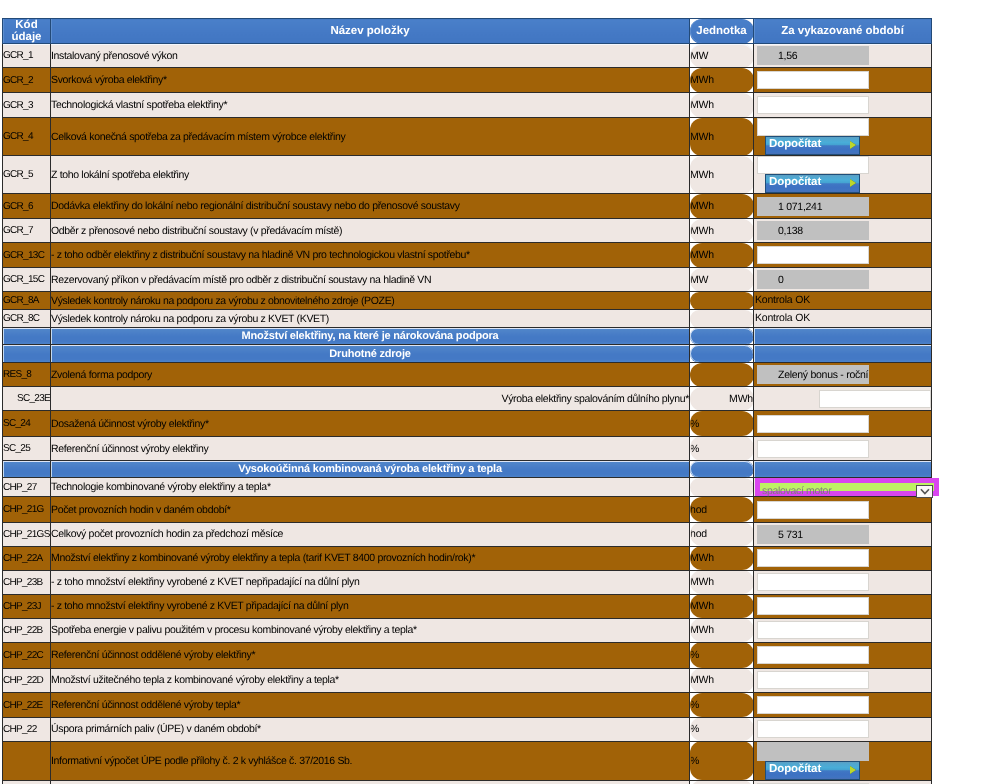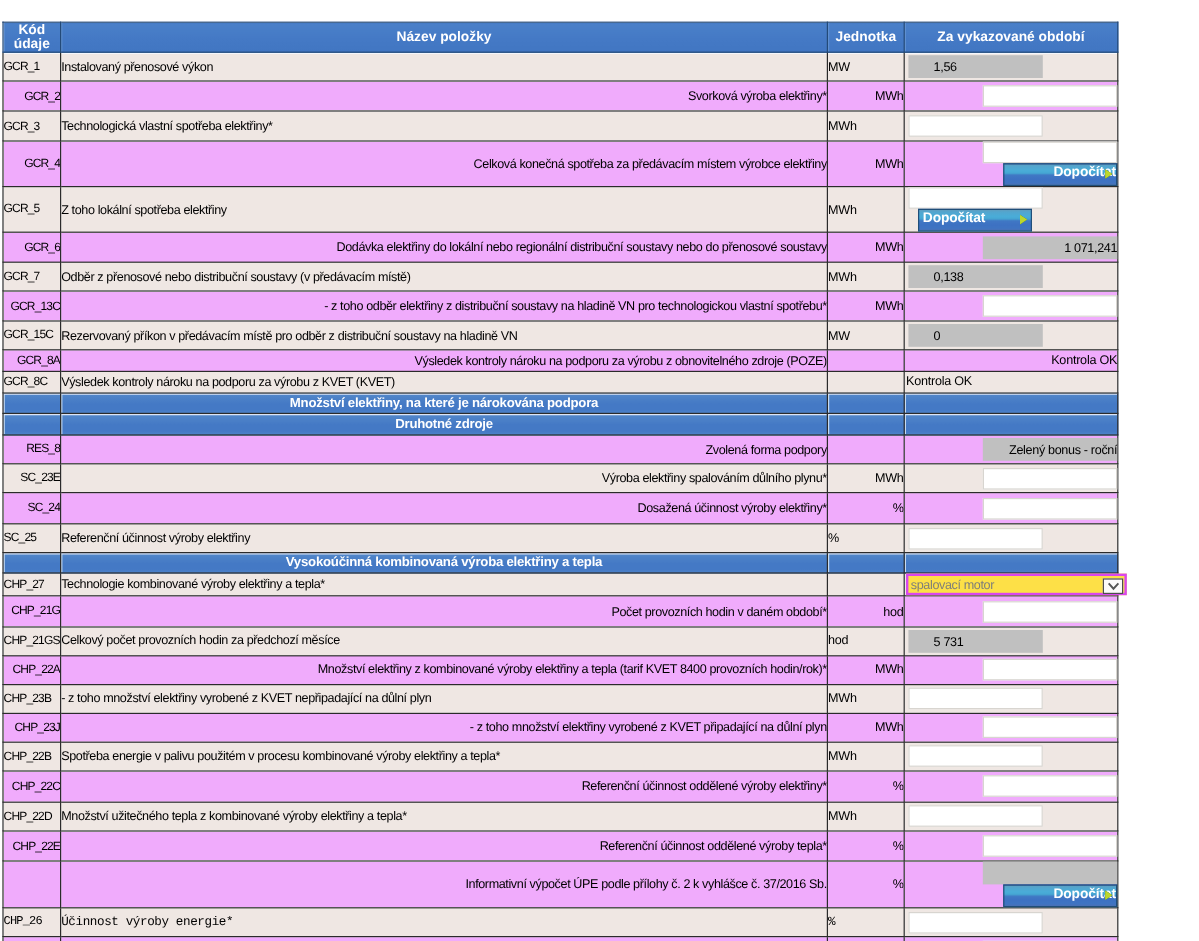--- a/index.html
+++ b/index.html
@@ -13,45 +13,45 @@
        color:#fff;font-weight:bold;text-align:center;
        font-size:11.5px;border:1px solid #1b4f8f;
        box-shadow:inset 1px 0 0 0 #5e8fd0;}
   #tbl th.hdr{border:1px solid #234a78;}
   #tbl tbody tr:nth-child(2) td{box-shadow:inset 0 1px 0 0 #f4f7fd;}
   .sec{background:linear-gradient(to bottom,#5287ca 0px,#4479c5 50%,#4479c5 82%,#4d84ca 100%);box-shadow:inset 0 1px 0 0 #dde5f5, inset 1px 0 0 0 #c5daf0;
        color:#fff;font-weight:bold;text-align:center;
        font-size:11px;border:1px solid #1b3a5e;letter-spacing:-0.2px;}
   .c-code{width:47px;}
   .c-name{width:638px;}
-  .c-unit{width:63px;}
+  .c-unit{width:63px;border-radius:12px;}
   .c-val{width:244px;}
   .rowA{background:#efe7e3;}
-  .rowB{background:#f0abfc;text-align:right;}
+  .rowB{background:#a16207;}
   #tbl td.code{padding-left:0px;white-space:nowrap;overflow:hidden;font-size:10px;letter-spacing:-0.7px;}
   #tbl td.unit{padding-left:0px;white-space:nowrap;overflow:hidden;letter-spacing:-0.2px;}
   #tbl td.name{padding-left:0px;white-space:nowrap;overflow:hidden;letter-spacing:-0.33px;}
   #tbl td.vcell{padding-left:3px;position:relative;}
   .inp{display:inline-block;height:18px;width:112px;background:#fff;
        border:1px solid #d8d5d0;box-sizing:border-box;vertical-align:middle;}
   .dis{display:inline-block;height:19px;width:112px;background:#c0c0c0;
        border:0;box-sizing:border-box;vertical-align:middle;
        padding-left:21px;line-height:21px;font-size:10.5px;color:#000;letter-spacing:-0.28px;}
   .plain{line-height:17px;padding-left:0px;letter-spacing:-0.2px;margin-left:-2px;}
   .btn{display:inline-block;width:95px;height:19px;vertical-align:middle;
        margin-left:8px;position:relative;
        background:linear-gradient(to bottom,#5e9ec0 0%,#52a6cf 10%,#49add8 32%,#45a5d2 44%,#4078c4 52%,#3d71c2 72%,#3f74c2 90%,#4a6fb4 100%);
        border:1px solid #1f4e79;box-sizing:border-box;}
   .btn span{color:#fff;font-weight:bold;font-size:11.5px;line-height:15px;
             padding-left:3px;display:block;letter-spacing:-0.1px;}
   .btn .arw{position:absolute;right:3px;top:4px;width:0;height:0;
             border-top:4px solid transparent;border-bottom:4px solid transparent;
             border-left:6px solid #bcd72d;filter:blur(0.3px) drop-shadow(0 0 0.6px #3d5a1d);}
-  .sel{display:inline-block;width:184px;height:18px;margin-left:-2px;background:#fde047;
-       border:2px solid #d946ef;box-sizing:border-box;position:relative;
+  .sel{display:inline-block;width:184px;height:18px;margin-left:-2px;background:#bef264;
+       border:5px solid #d946ef;box-sizing:border-box;position:relative;
        vertical-align:middle;}
   .sel .txt{color:#7f7f79;font-size:10.5px;line-height:17px;padding-left:2px;
        letter-spacing:-0.32px;}
   .sel .btnbox{position:absolute;right:1px;top:2px;width:17px;height:13px;
        background:#fcfafa;border:1px solid #4d4d4d;box-sizing:border-box;}
   .sel .btnbox svg{position:absolute;left:3px;top:2px;}
 </style>
 </head>
 <body>
 
@@ -241,20 +241,26 @@
         <td class="name c-name">Množství užitečného tepla z kombinované výroby elektřiny a tepla*</td>
         <td class="unit c-unit">MWh</td>
         <td class="vcell c-val"><div class="inp"></div></td>
       </tr>
       <tr class="rowB" style="height: 24.7px;">
         <td class="code c-code">CHP_22E</td>
         <td class="name c-name">Referenční účinnost oddělené výroby tepla*</td>
         <td class="unit c-unit">%</td>
         <td class="vcell c-val"><div class="inp"></div></td>
       </tr>
+      <tr class="rowA" style="height: 23.8px;">
+        <td class="code c-code">CHP_22</td>
+        <td class="name c-name">Úspora primárních paliv (ÚPE) v daném období*</td>
+        <td class="unit c-unit">%</td>
+        <td class="vcell c-val"><div class="inp"></div></td>
+      </tr>
       <tr class="rowB" style="height: 29.2px;">
         <td class="code c-code"></td>
         <td class="name c-name">Informativní výpočet ÚPE podle přílohy č. 2 k vyhlášce č. 37/2016 Sb.</td>
         <td class="unit c-unit">%</td>
         <td class="vcell c-val"><div class="dis"></div><div class="btn"><span>Dopočítat</span><i class="arw"></i></div></td>
       </tr>
       <tr class="rowA" style="height: 24.4px; font-family: Liberation Mono, monospace;">
         <td class="code c-code">CHP_26</td>
         <td class="name c-name">Účinnost výroby energie*</td>
         <td class="unit c-unit">%</td>

